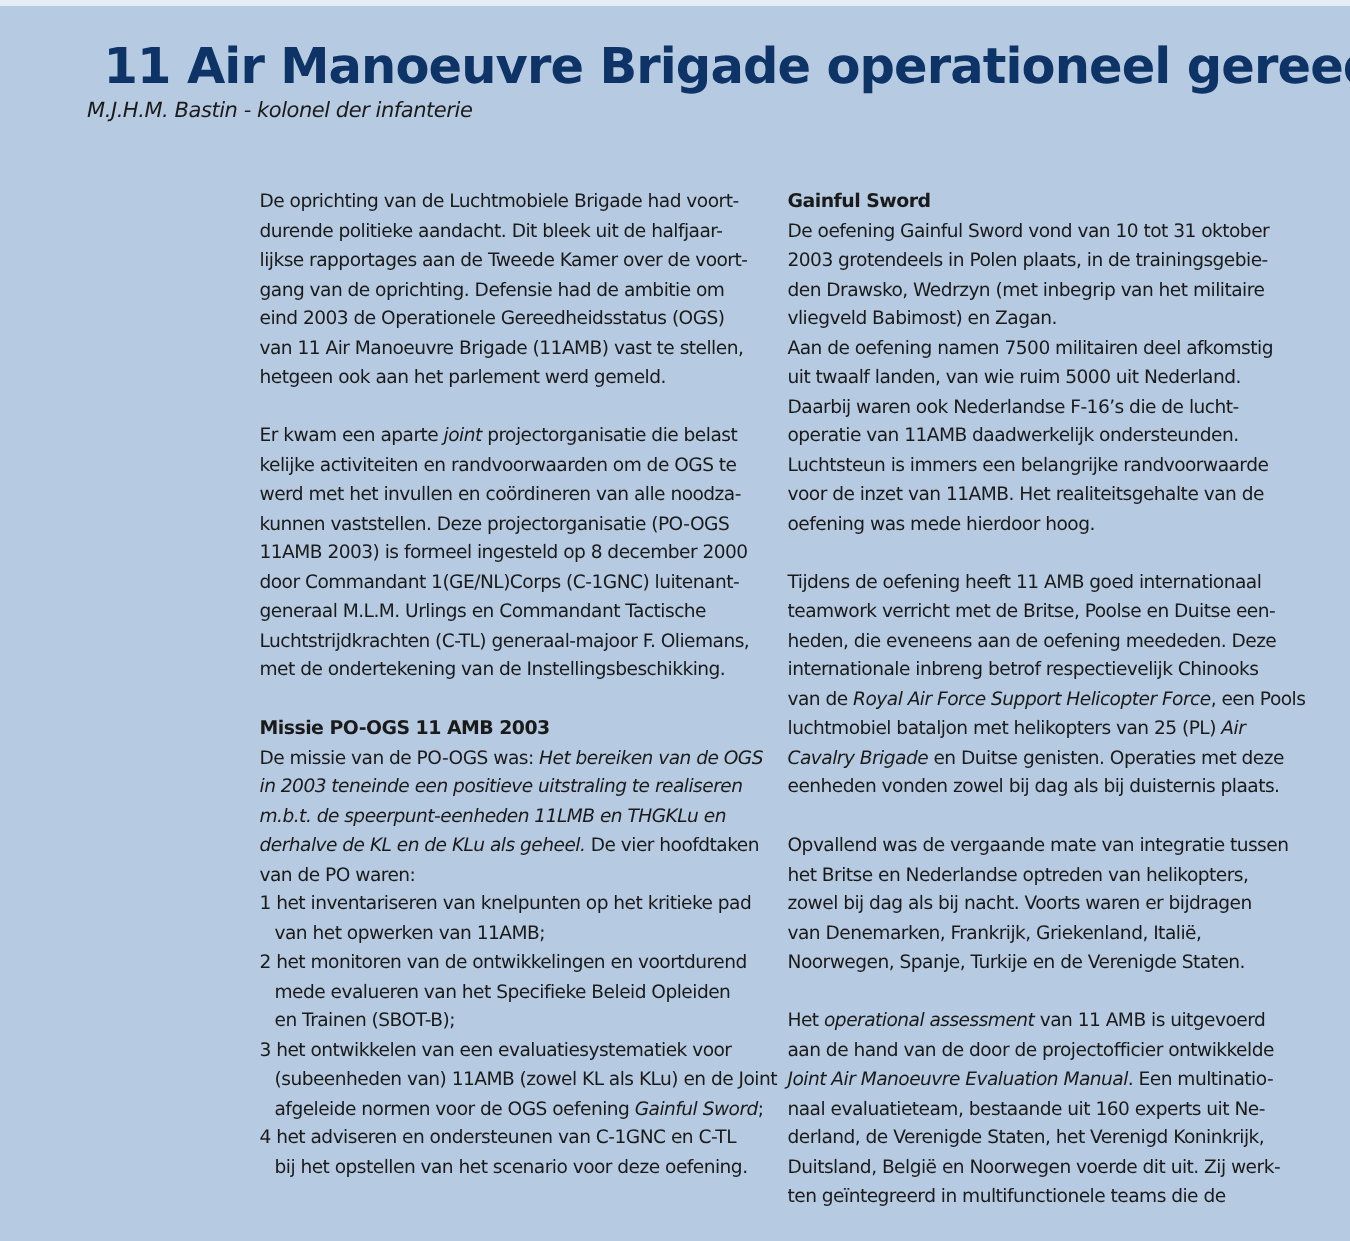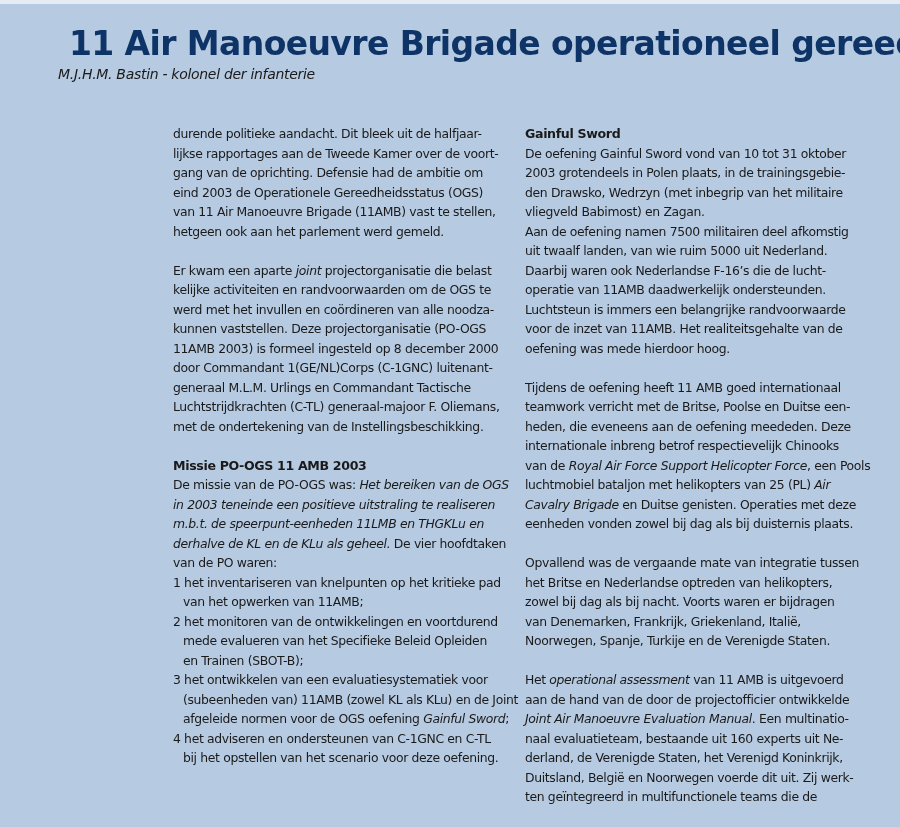--- a/index.html
+++ b/index.html
@@ -71,20 +71,21 @@
 </head>
 <body>
 
 <div class="top-strip"></div>
 
 <h1 class="title">11 Air Manoeuvre Brigade operationeel gereed!</h1>
 <p class="byline">M.J.H.M. Bastin - kolonel der infanterie</p>
 
 <div class="col col-left">
   <p>
+    <span class="line">De oprichting van de Luchtmobiele Brigade had voort-</span>
     <span class="line">durende politieke aandacht. Dit bleek  uit de halfjaar-</span>
     <span class="line">lijkse rapportages aan de Tweede Kamer over de voort-</span>
     <span class="line">gang van de oprichting. Defensie had de ambitie om</span>
     <span class="line">eind 2003 de Operationele Gereedheidsstatus (OGS)</span>
     <span class="line">van 11 Air Manoeuvre Brigade (11AMB) vast te stellen,</span>
     <span class="line">hetgeen ook aan het parlement werd gemeld.</span>
   </p>
   <div class="gap"></div>
   <p>
     <span class="line"><span>Er kwam een aparte </span><em>joint</em><span> projectorganisatie die belast</span></span>

